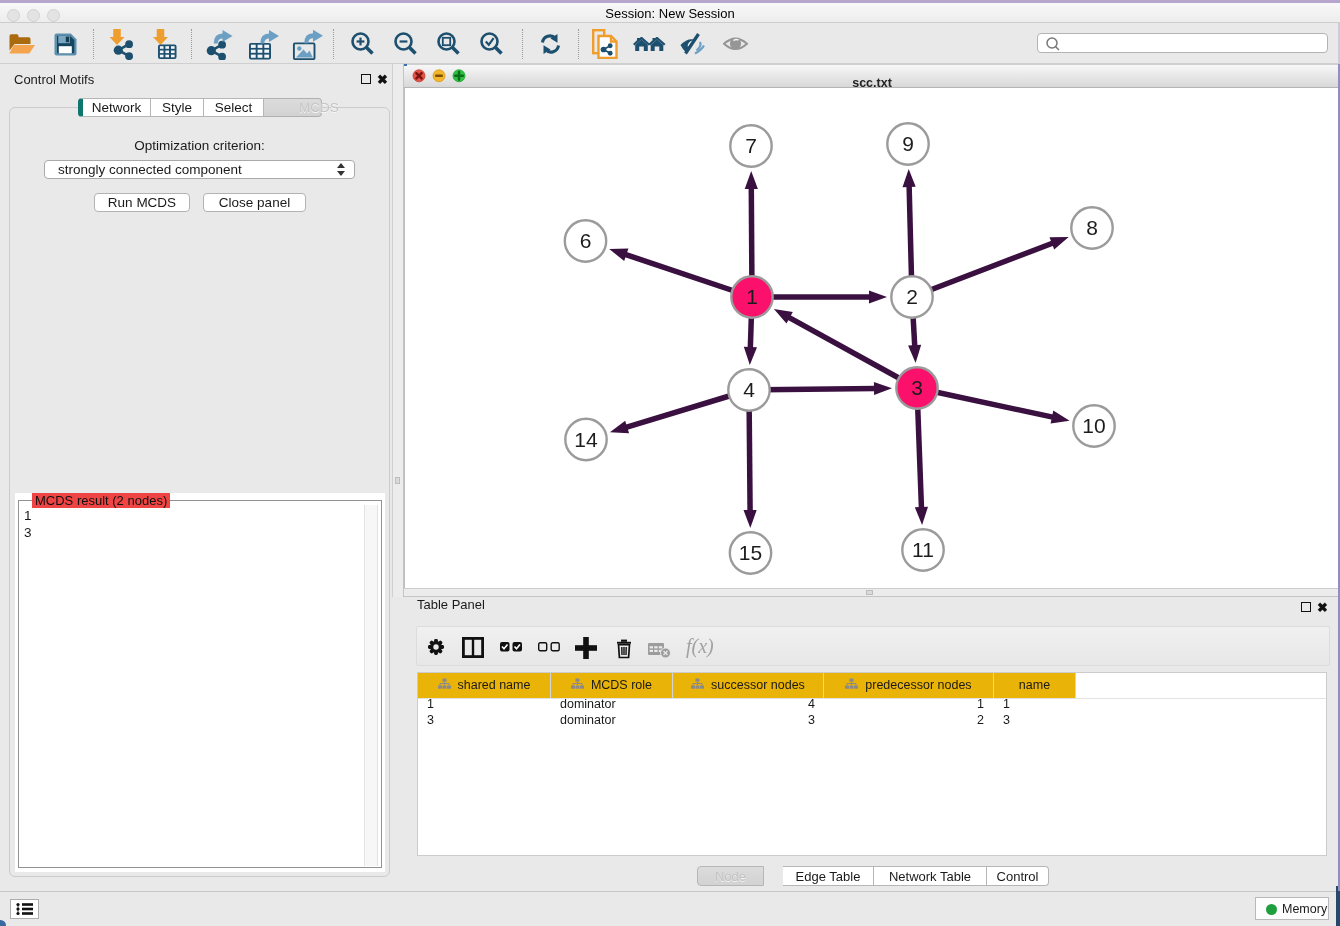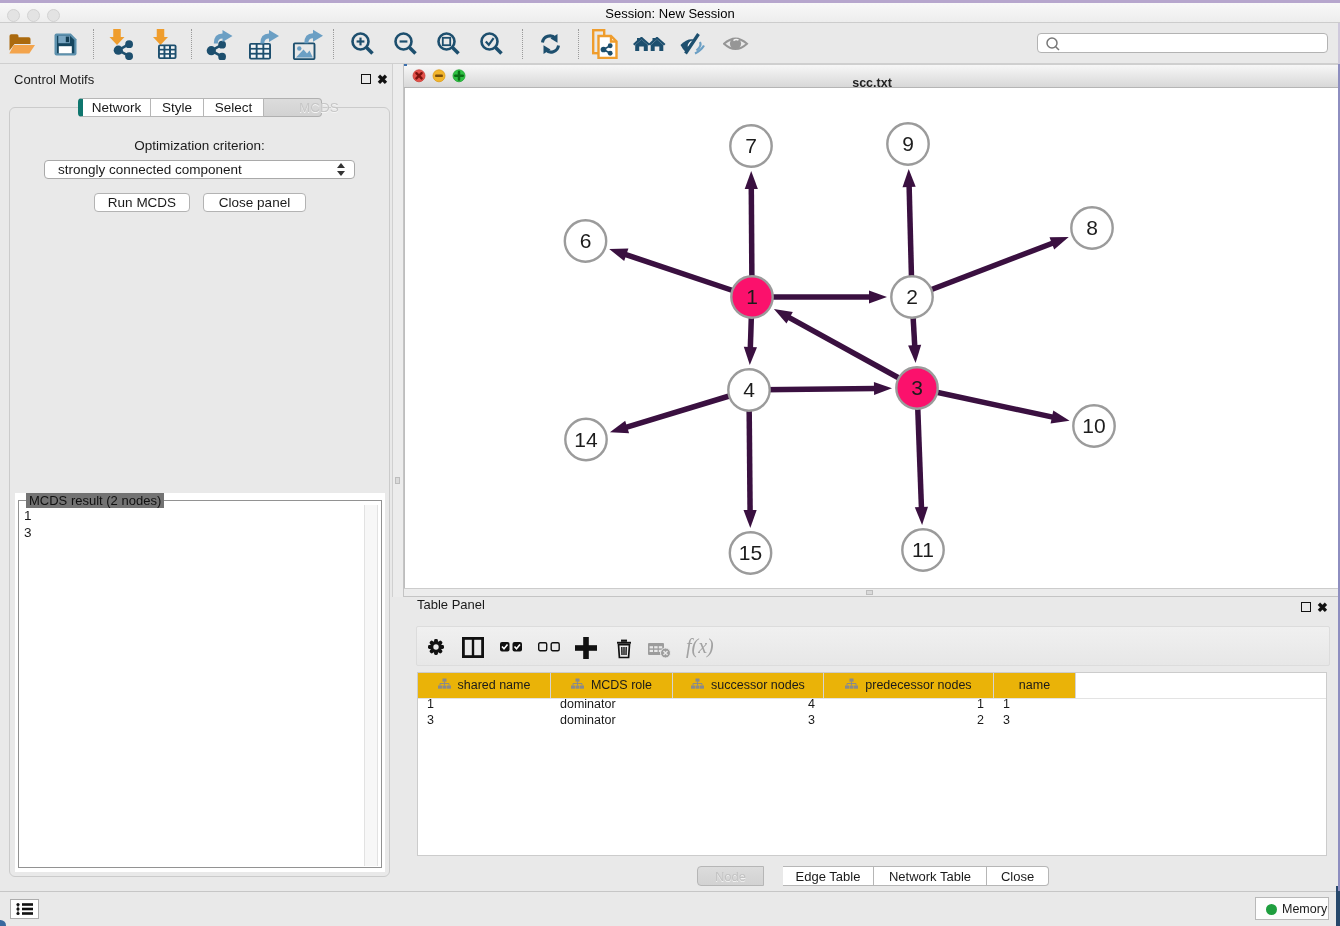--- a/index.html
+++ b/index.html
@@ -21,21 +21,21 @@
 #cp-box { left:9px; top:107px; width:381px; height:770px; border:1px solid #cbcbcb; border-radius:6px; background:#e9e9e9; }
 .tabseg { position:absolute; top:98px; height:19px; background:#ffffff; border:1px solid #b6b6b6; border-left:none; font-size:13.5px; color:#1a1a1a; text-align:center; line-height:18px; }
 .tabseg.first { border-left:5px solid #0f766e; border-radius:4px 0 0 4px; }
 .tabseg.last { border-radius:0 4px 4px 0;padding-left:35px; }
 .tabseg.sel { background:linear-gradient(#dcdcdc,#d2d2d2); color:#c6c6c6; text-shadow:0 1px 0 #f5f5f5; border-color:#b0b0b0; }
 #opt-label { left:9px; top:138px; width:381px; text-align:center; font-size:13.5px; color:#1a1a1a; }
 #cp-select { left:44px; top:160px; width:311px; height:19px; background:#ffffff; border:1px solid #a9a9a9; border-radius:4px; font-size:13.5px; color:#1a1a1a; line-height:17px; padding-left:13px; }
 .btn { position:absolute; top:193px; height:19px; background:#ffffff; border:1px solid #b3b3b3; border-radius:4px; font-size:13.5px; color:#1a1a1a; text-align:center; line-height:17px; }
 #mcds-white { left:15px; top:493px; width:370px; height:379px; background:#ffffff; }
 #mcds-border { left:18px; top:500px; width:364px; height:368px; border:1px solid #929292; }
-#mcds-legend { left:26px; top:493px; font-size:13px; color:#111; background:#737373; padding:0 3px; }
+#mcds-legend { left:32px; top:493px; font-size:13px; color:#111; background:#ef4444; padding:0 3px; }
 #mcds-text { left:24px; top:508px; font-size:13.5px; color:#1a1a1a; line-height:16.5px; }
 #mcds-scroll { left:364px; top:505px; width:14px; height:361px; background:#f7f7f7; border-left:1px solid #e2e2e2; border-right:1px solid #e2e2e2; }
 
 #vsplit { left:392px; top:64px; width:12px; height:533px; background:#ececec; border-left:1px solid #d0d0d0; border-right:1px solid #c4c4c4; }
 #vsplit-h { left:395px; top:477px; width:5px; height:7px; background:#dadada; border:1px solid #bdbdbd; }
 
 #nettitle { left:404px; top:64px; width:936px; height:24px; background:linear-gradient(#f7f7f7,#d8d8d8); border-bottom:1px solid #b5b5b5; border-top:1px solid #cfcfcf; }
 #net-title-text { left:404px; top:76px; width:936px; text-align:center; font-size:12.5px; font-weight:bold; color:#222; }
 #canvas { left:404px; top:88px; width:936px; height:500px; background:#ffffff; border-left:1px solid #bdbdbd; }
 #hsplit { left:404px; top:588px; width:936px; height:9px; background:#ececec; border-top:1px solid #cccccc; border-bottom:1px solid #c4c4c4; }
@@ -402,21 +402,21 @@
 <div class="td" style="left:1003px;top:696px;">1</div>
 <div class="td" style="left:427px;top:712px;">3</div>
 <div class="td" style="left:560px;top:712px;">dominator</div>
 <div class="td" style="left:673px;top:712px;width:142px;text-align:right;">3</div>
 <div class="td" style="left:824px;top:712px;width:160px;text-align:right;">2</div>
 <div class="td" style="left:1003px;top:712px;">3</div>
 <div class="abs" style="left:418px;top:698px;width:908px;height:1px;background:#e3e3e3;"></div>
 <div class="btab first sel" style="left:697px; width:67px;">Node Table</div>
 <div class="btab" style="left:783px; width:91px;">Edge Table</div>
 <div class="btab" style="left:874px; width:113px;">Network Table</div>
-<div class="btab last" style="left:987px; width:62px;">Close</div>
+<div class="btab last" style="left:987px; width:62px;">Control</div>
 
 <div id="statusbar" class="abs"></div>
 <div id="listbtn" class="abs">
     <svg width="27" height="18" style="position:absolute;left:1px;top:0px">
       <circle cx="6" cy="4.5" r="1.6" fill="#111"></circle>
       <circle cx="6" cy="9" r="1.6" fill="#111"></circle>
       <circle cx="6" cy="13.5" r="1.6" fill="#111"></circle>
       <line x1="6" y1="4.5" x2="6" y2="13.5" stroke="#111" stroke-width="0.8"></line>
       <rect x="10" y="3.2" width="11" height="2.6" fill="#111"></rect>
       <rect x="10" y="7.7" width="11" height="2.6" fill="#111"></rect>

